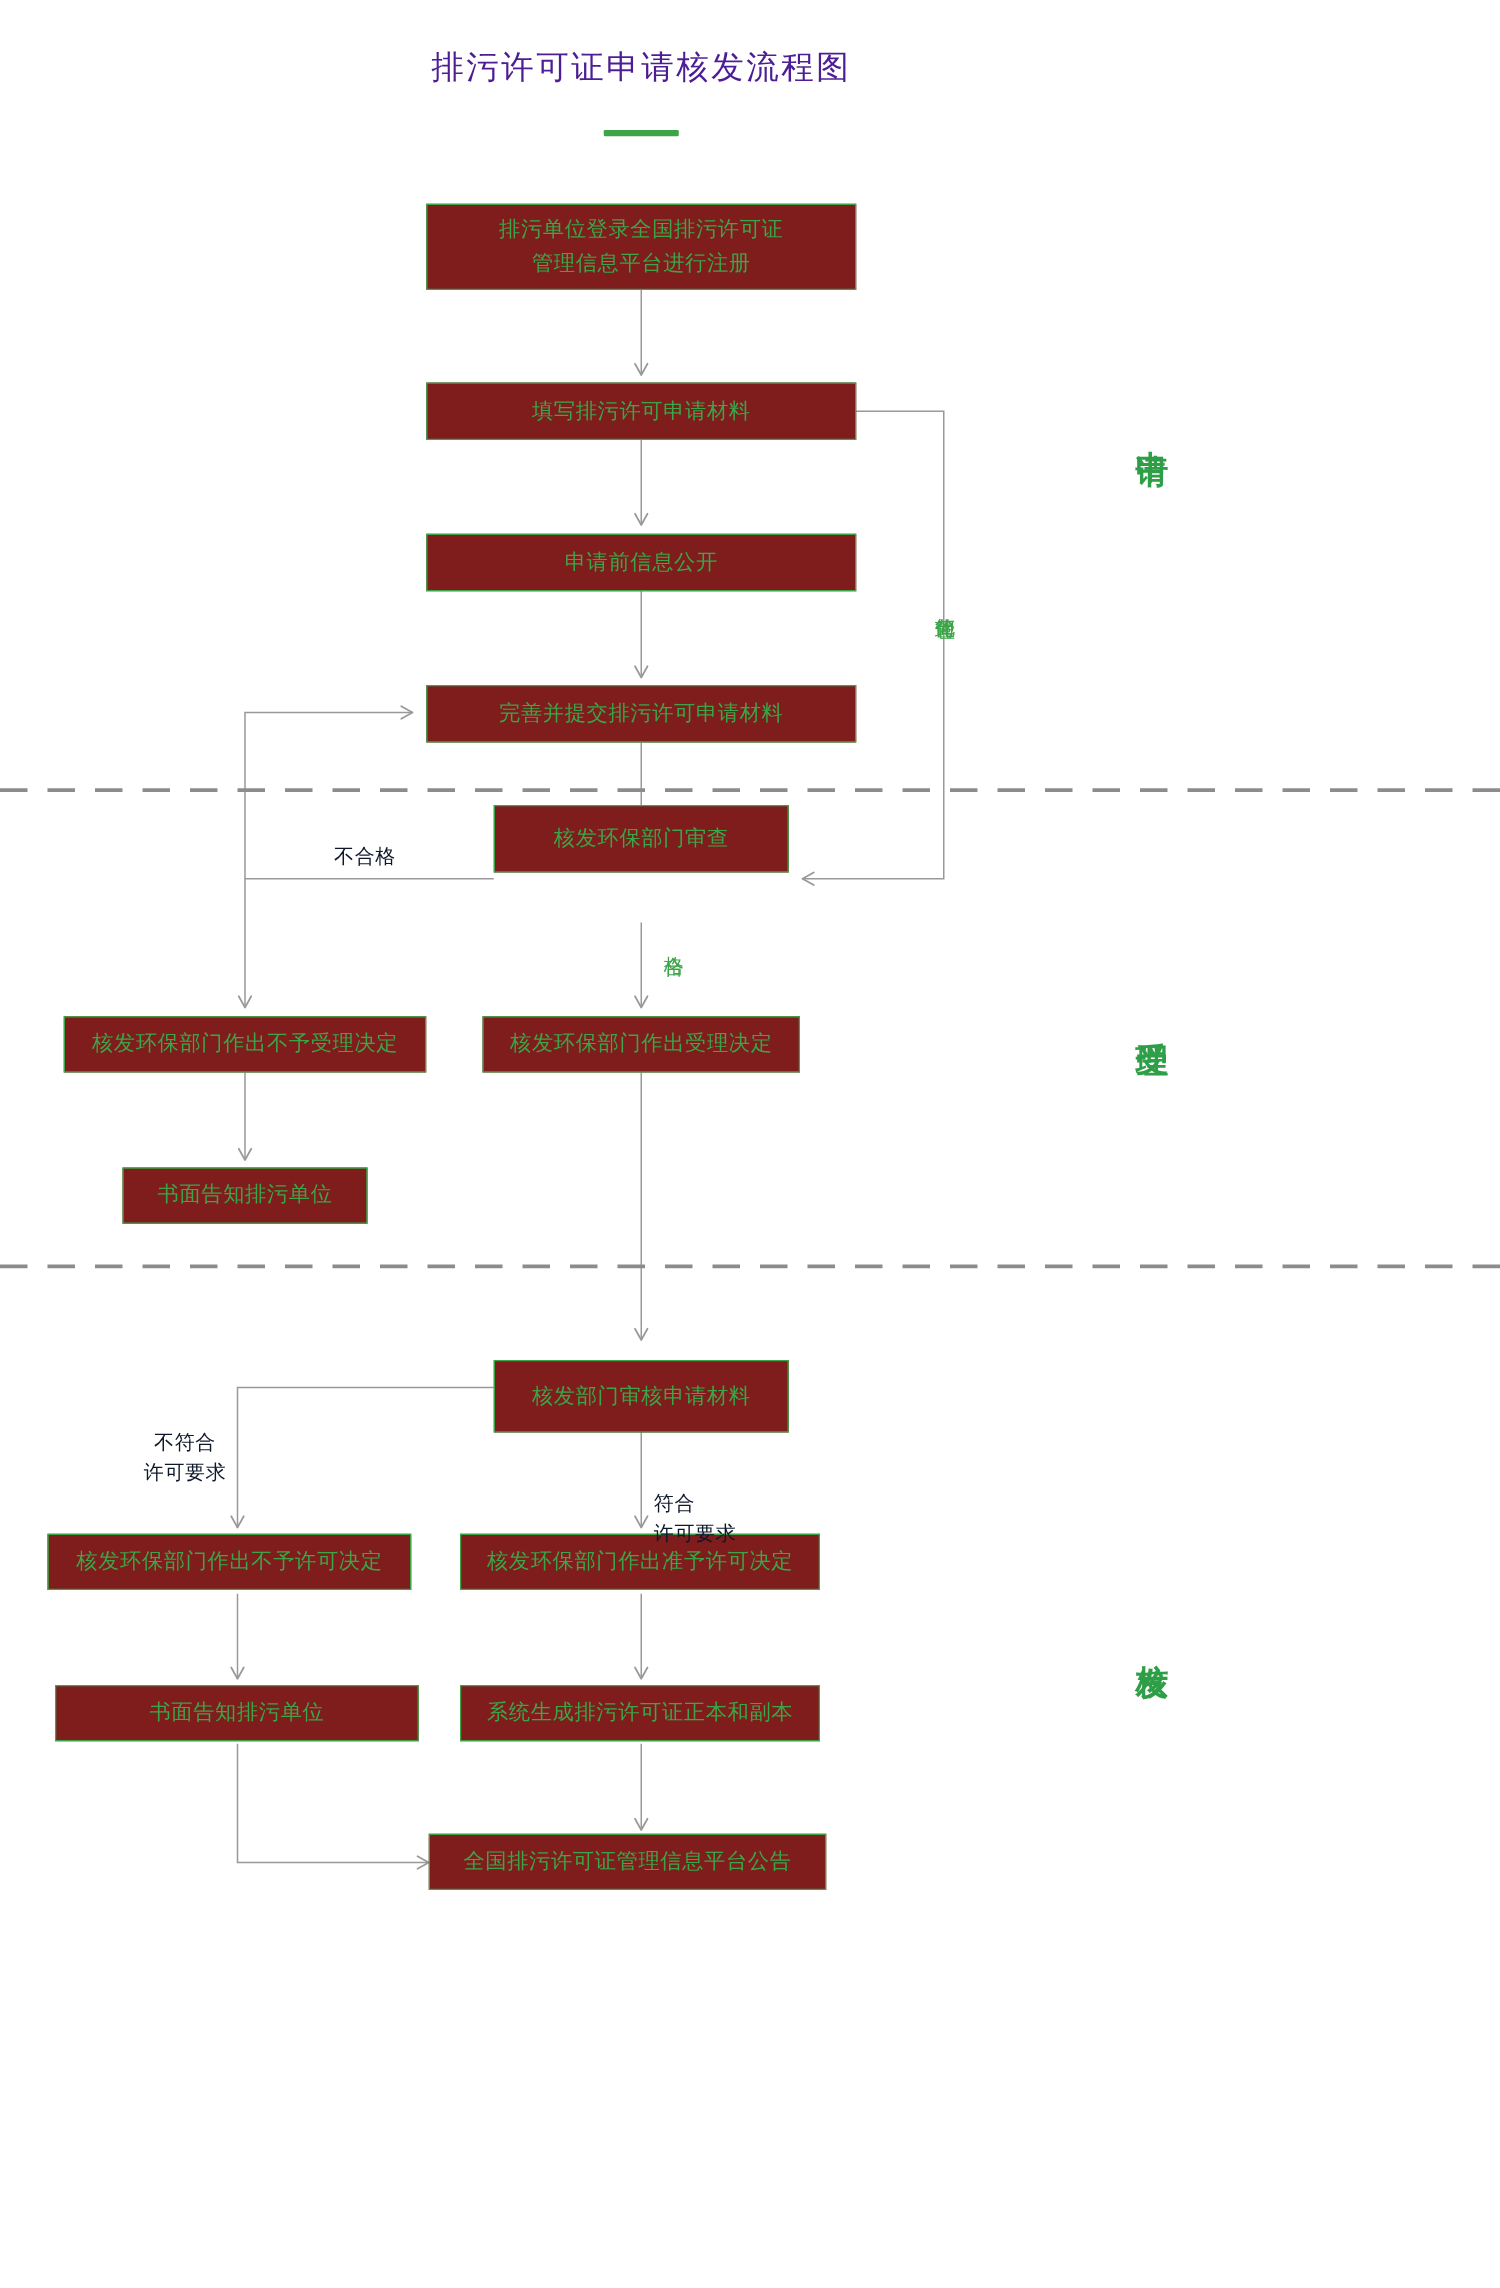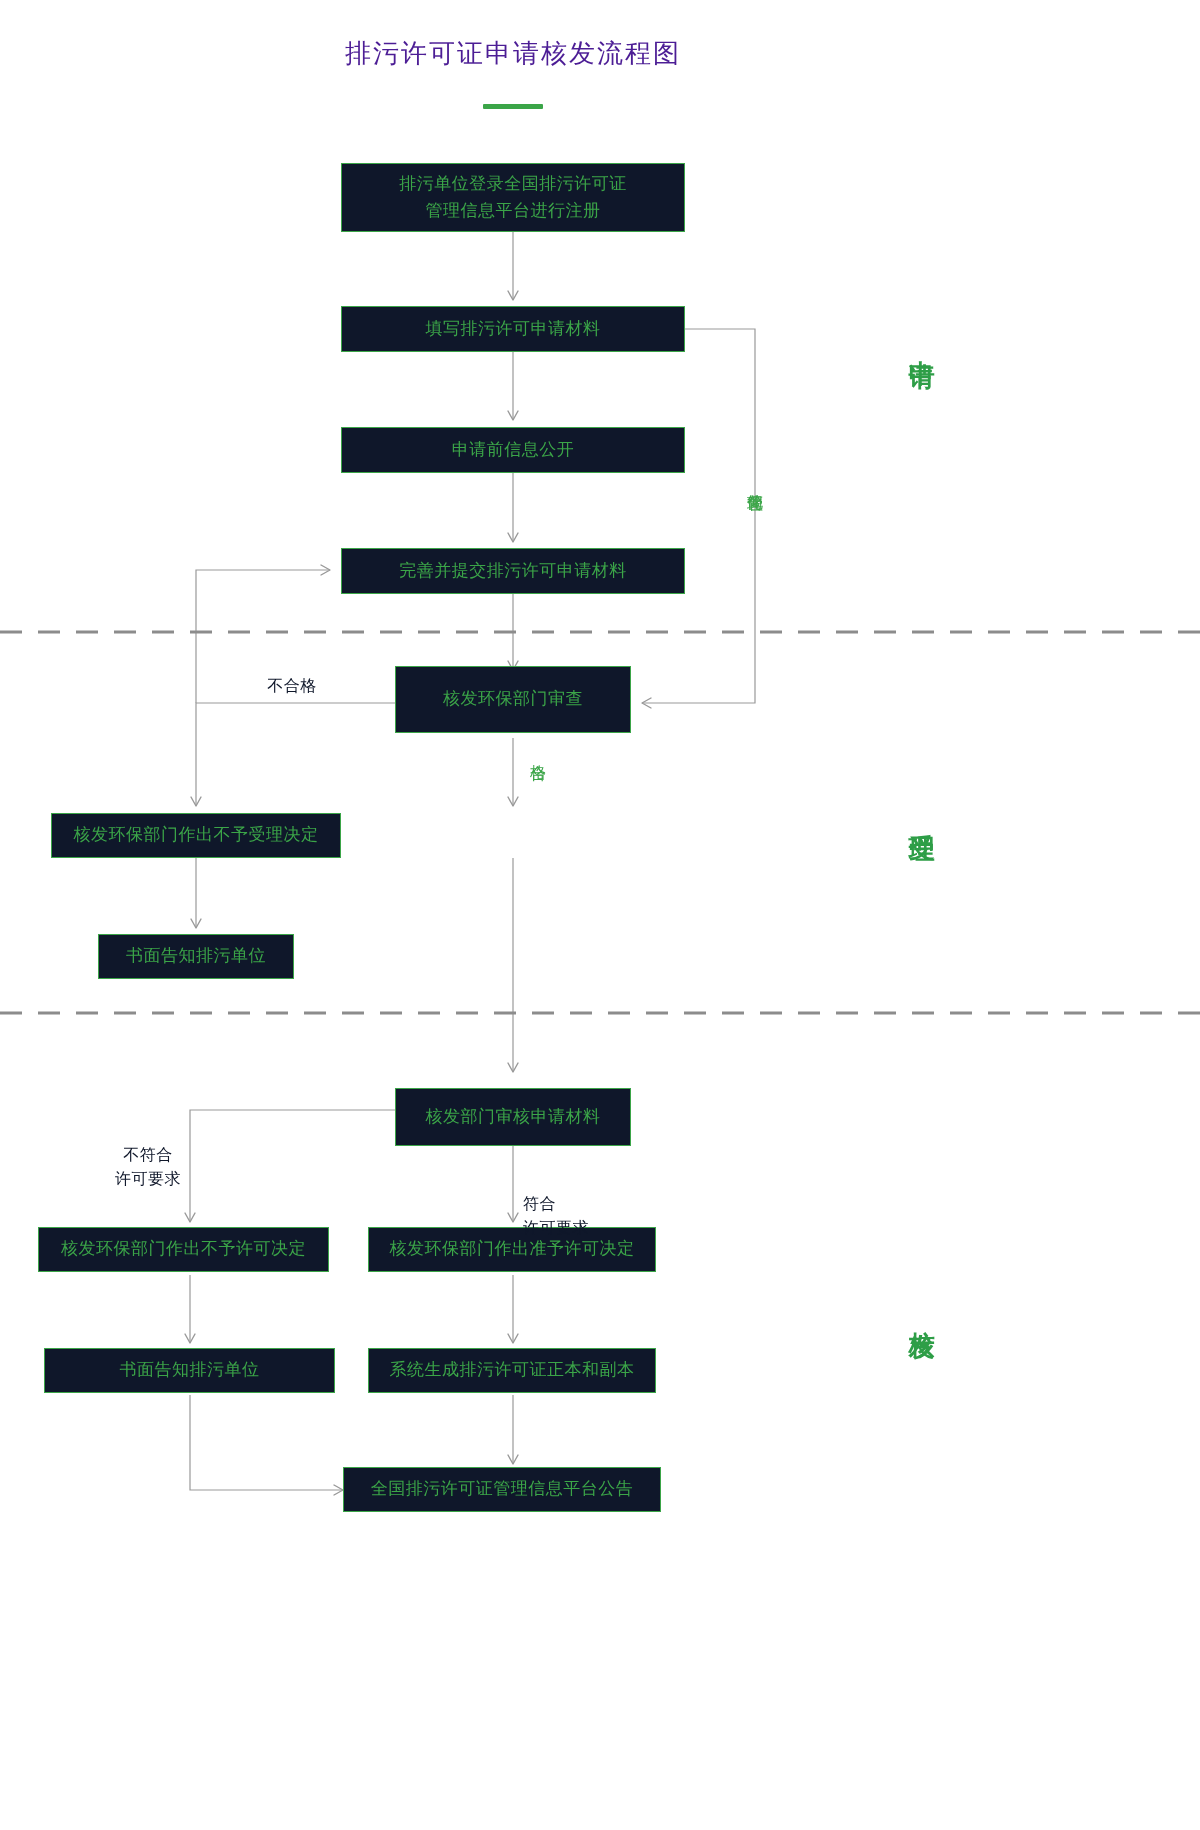--- a/index.html
+++ b/index.html
@@ -20,21 +20,21 @@
     font-weight:400;
   }
   .title-rule{
     position:absolute;top:104px;left:483px;
     width:60px;height:5px;background:#3ba548;border-radius:1px;
   }
   .node{
     position:absolute;
     box-sizing:border-box;
     border:1px solid #3ba548;
-    background:#0f172a;
+    background:#7f1d1d;
     color:#3ba548;
     font-size:17px;
     display:flex;
     align-items:center;
     justify-content:center;
     text-align:center;
     line-height:1.55;
     letter-spacing:.5px;
   }
   .edge-label{
@@ -125,24 +125,25 @@
 
   <div class="node" style="left: 341px; top: 163px; width: 344px; height: 69px; white-space: pre-line;">排污单位登录全国排污许可证
 管理信息平台进行注册</div>
 
   <div class="node" style="left:341px;top:306px;width:344px;height:46px;">填写排污许可申请材料</div>
 
   <div class="node" style="left:341px;top:427px;width:344px;height:46px;text-align:right;">申请前信息公开</div>
 
   <div class="node" style="left:341px;top:548px;width:344px;height:46px;">完善并提交排污许可申请材料</div>
 
-  <div class="node" style="left:395px;top:666px;width:236px;height:67px;">核发环保部门审查</div>
+  <div class="node" style="left:395px;top:644px;width:236px;height:54px;">核发环保部门审查</div>
 
   <div class="node" style="left:51px;top:813px;width:290px;height:45px;">核发环保部门作出不予受理决定</div>
 
+  <div class="node" style="left:386px;top:813px;width:254px;height:45px;">核发环保部门作出受理决定</div>
 
   <div class="node" style="left:98px;top:934px;width:196px;height:45px;">书面告知排污单位</div>
 
   <div class="node" style="left:395px;top:1072px;width:236px;height:58px;margin-top:16px;">核发部门审核申请材料</div>
 
   <div class="node" style="left:38px;top:1227px;width:291px;height:45px;">核发环保部门作出不予许可决定</div>
 
   <div class="node" style="left:368px;top:1227px;width:288px;height:45px;">核发环保部门作出准予许可决定</div>
 
   <div class="node" style="left:44px;top:1348px;width:291px;height:45px;">书面告知排污单位</div>

